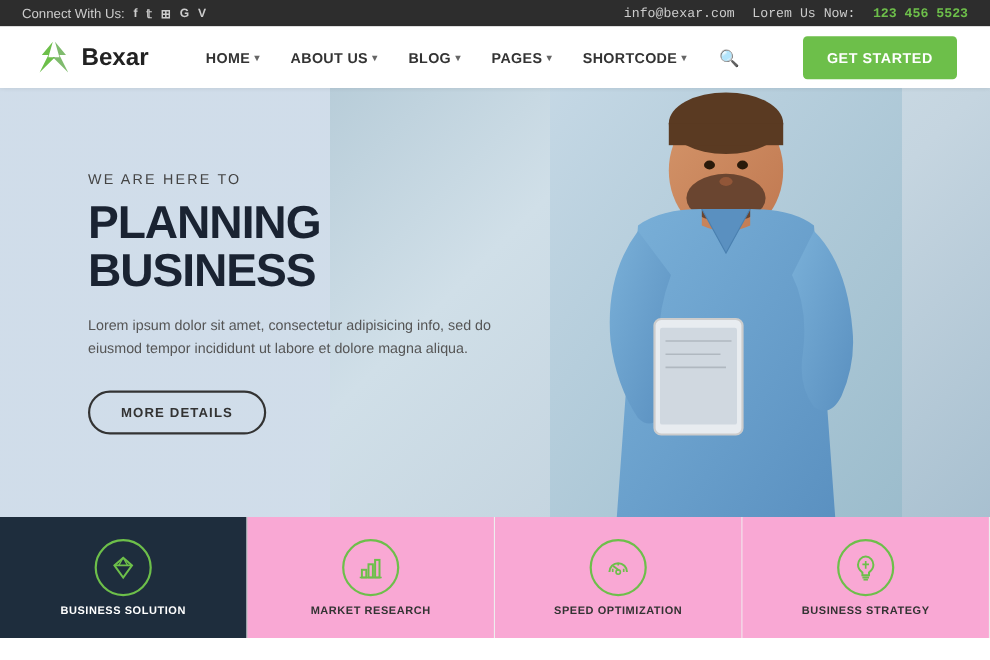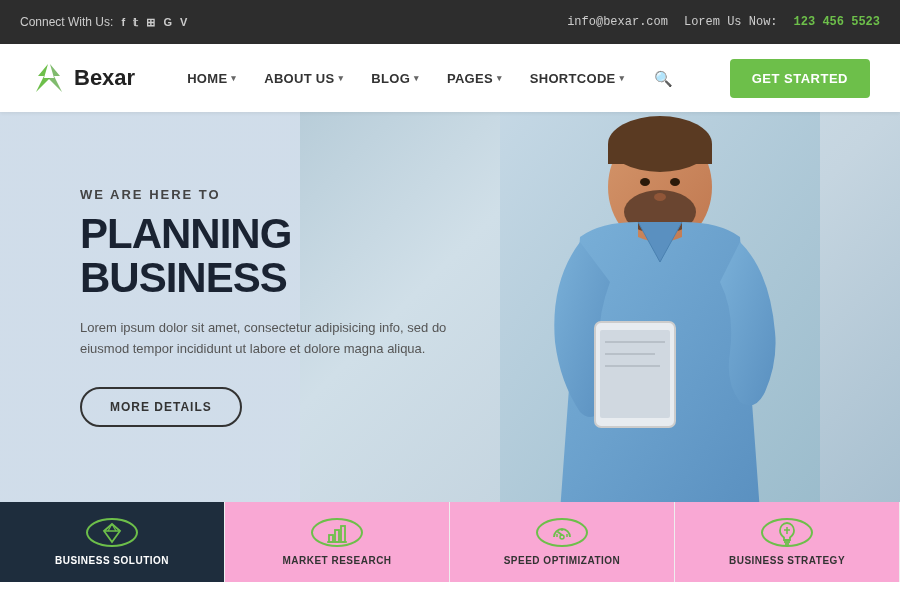--- a/index.html
+++ b/index.html
@@ -7,40 +7,40 @@
 
     
     .top-bar {
       background: #2d2d2d;
       color: #ccc;
       font-size: 12px;
       padding: 6px 20px;
       display: flex;
       justify-content: space-between;
       align-items: center;
-      height: 44px;
+      height: 24px;
     }
     .top-bar-left { display: flex; align-items: center; gap: 8px; }
     .top-bar-right { display: flex; align-items: center; gap: 16px; font-family: Liberation Mono, monospace; }
     .social-icons { display: flex; gap: 8px; }
     .social-icon {
       color: #ccc;
       font-size: 11px;
       cursor: pointer;
       font-weight: bold;
     }
     .phone-number { color: #6dbf4a; font-weight: bold; }
 
     
     .header {
       background: #fff;
       display: flex;
       align-items: center;
       padding: 0 30px;
-      height: 68px;
+      height: 56px;
       box-shadow: 0 1px 4px rgba(0,0,0,0.08);
       position: relative;
       z-index: 10;
     }
     .logo { display: flex; align-items: center; gap: 8px; margin-right: 40px; }
     .logo-icon {
       width: 36px;
       height: 36px;
     }
     .logo-text {
@@ -117,21 +117,21 @@
     }
 
     .hero-content {
       position: relative;
       z-index: 5;
       padding-left: 80px;
       max-width: 480px;
     }
     .hero-subtitle {
       font-size: 13px;
-      font-weight: 700;
+      font-weight: 400;
       color: #444;
       text-transform: uppercase;
       letter-spacing: 2px;
       margin-bottom: 10px;
     }
     .hero-title {
       font-size: 42px;
       font-weight: 900;
       color: #1a2332;
       line-height: 1.05;
@@ -155,21 +155,21 @@
       font-weight: 700;
       text-transform: uppercase;
       letter-spacing: 1px;
       border-radius: 25px;
       cursor: pointer;
     }
 
     
     .cards-section {
       display: flex;
-      height: 80px;
+      height: 110px;
       position: relative;
       z-index: 5;
     }
     .card {
       flex: 1;
       display: flex;
       flex-direction: column;
       align-items: center;
       justify-content: center;
       padding: 16px 10px;

